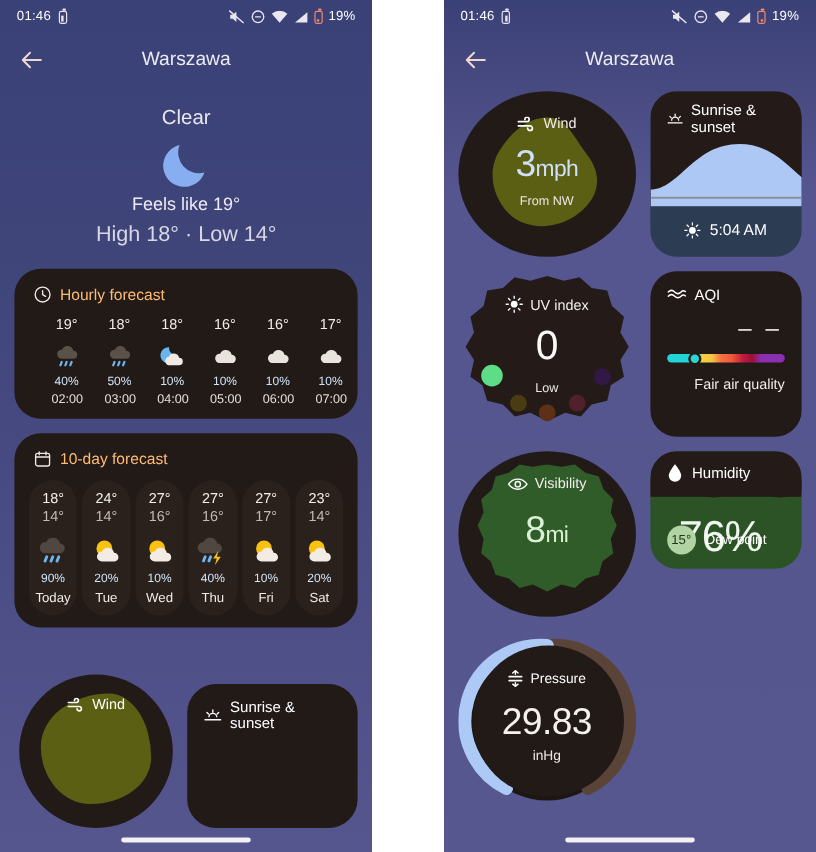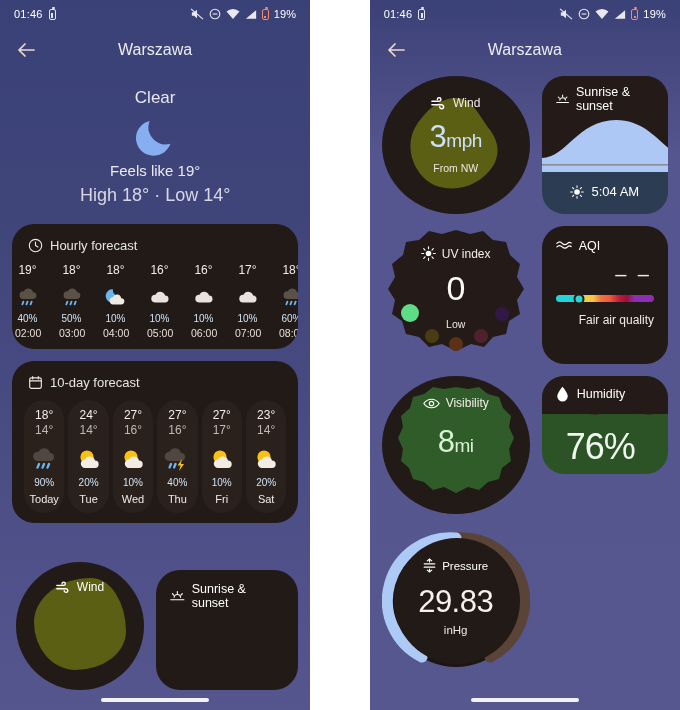--- a/index.html
+++ b/index.html
@@ -48,23 +48,23 @@
   .cond { font-size: 17px; color:#e8e7f0; margin-bottom: 2px; }
   .tempwrap { display:flex; align-items:center; justify-content:center; gap: 2px; margin: 2px 0 4px; }
   .temp { font-size: 78px; line-height: 84px; font-weight: 400; color:#fbfaff; letter-spacing:-1px; }
   .moon { width: 46px; height: 46px; margin-top: 4px; }
   .feels { font-size: 15px; color:#eceaf3; margin-top:-2px; }
   .hilo { font-size: 18px; color:#d9d7e6; margin-top: 6px; }
 
   
   .card { background:#221a17; border-radius: 22px; margin: 0 12px; padding: 12px 0 10px; overflow:hidden; }
   .card + .card { margin-top: 12px; }
-  .card-head { display:flex; align-items:flex-end; gap:7px; padding: 2px 16px 10px; font-size: 13px; color:#e5e5e5; }
-
-  .hourly-scroll { display:flex; padding: 0 3px; gap: 19px; }
+  .card-head { display:flex; align-items:flex-end; gap:7px; padding: 2px 16px 10px; font-size: 13px; color:#fdba74; }
+
+  .hourly-scroll { display:flex; padding: 0 31px; gap: 19px; }
   .hour { text-align:center; min-width: 25px; }
   .hour .t { font-size: 12px; color:#f3ece9; font-weight:500; }
   .hour .icon { height: 26px; margin: 8px 0 2px; display:flex; align-items:center; justify-content:center; }
   .hour .p { font-size: 10px; color:#cfe4f7; }
   .hour .h { font-size: 10.5px; color:#e3dcd8; margin-top: 3px; }
 
   .days { display:flex; gap: 4px; padding: 0 12px; }
   .day { flex:1; border-radius: 26px; background:#2a201c; padding: 8px 0 8px; text-align:center; }
   .day .hi { font-size: 12px; color:#f5efec; font-weight:500; }
   .day .lo { font-size: 12px; color:#c3b9b4; margin-top:1px; }
@@ -547,20 +547,24 @@
           <svg class="hum-wave" viewBox="0 0 148 22" preserveAspectRatio="none">
             <path d="M0 0 L148 0 L148 9 C134 9 130 16 118 16 S100 8 88 8 S70 16 58 16 S38 8 26 8 S10 15 0 15 Z" fill="#241b18"></path>
           </svg>
           <div class="hum-head">
             <svg width="13" height="16" viewBox="0 0 14 17">
               <path d="M7 .8C7 .8 1.4 7.4 1.4 11A5.6 5.6 0 0 0 12.6 11C12.6 7.4 7 .8 7 .8z" fill="#fff"></path>
             </svg>
             <span>Humidity</span>
           </div>
           <div class="hum-val">76%</div>
+          <div class="hum-dew">
+            <div class="dew-badge">15°</div>
+            <span>Dew point</span>
+          </div>
         </div>
       </div>
 
       <div class="row">
         <div class="press-card">
           <svg viewBox="0 0 148 150" style="position:absolute;inset:0;width:148px;height:150px;">
             <circle cx="74" cy="75" r="66" fill="#1d1512"></circle>
             <path d="M74 12 A63 63 0 0 1 108 131" fill="none" stroke="#5a4438" stroke-width="11" stroke-linecap="round"></path>
             <path d="M74 12 A63 63 0 0 0 40 131" fill="none" stroke="#adc9f5" stroke-width="11" stroke-linecap="round"></path>
           </svg>

